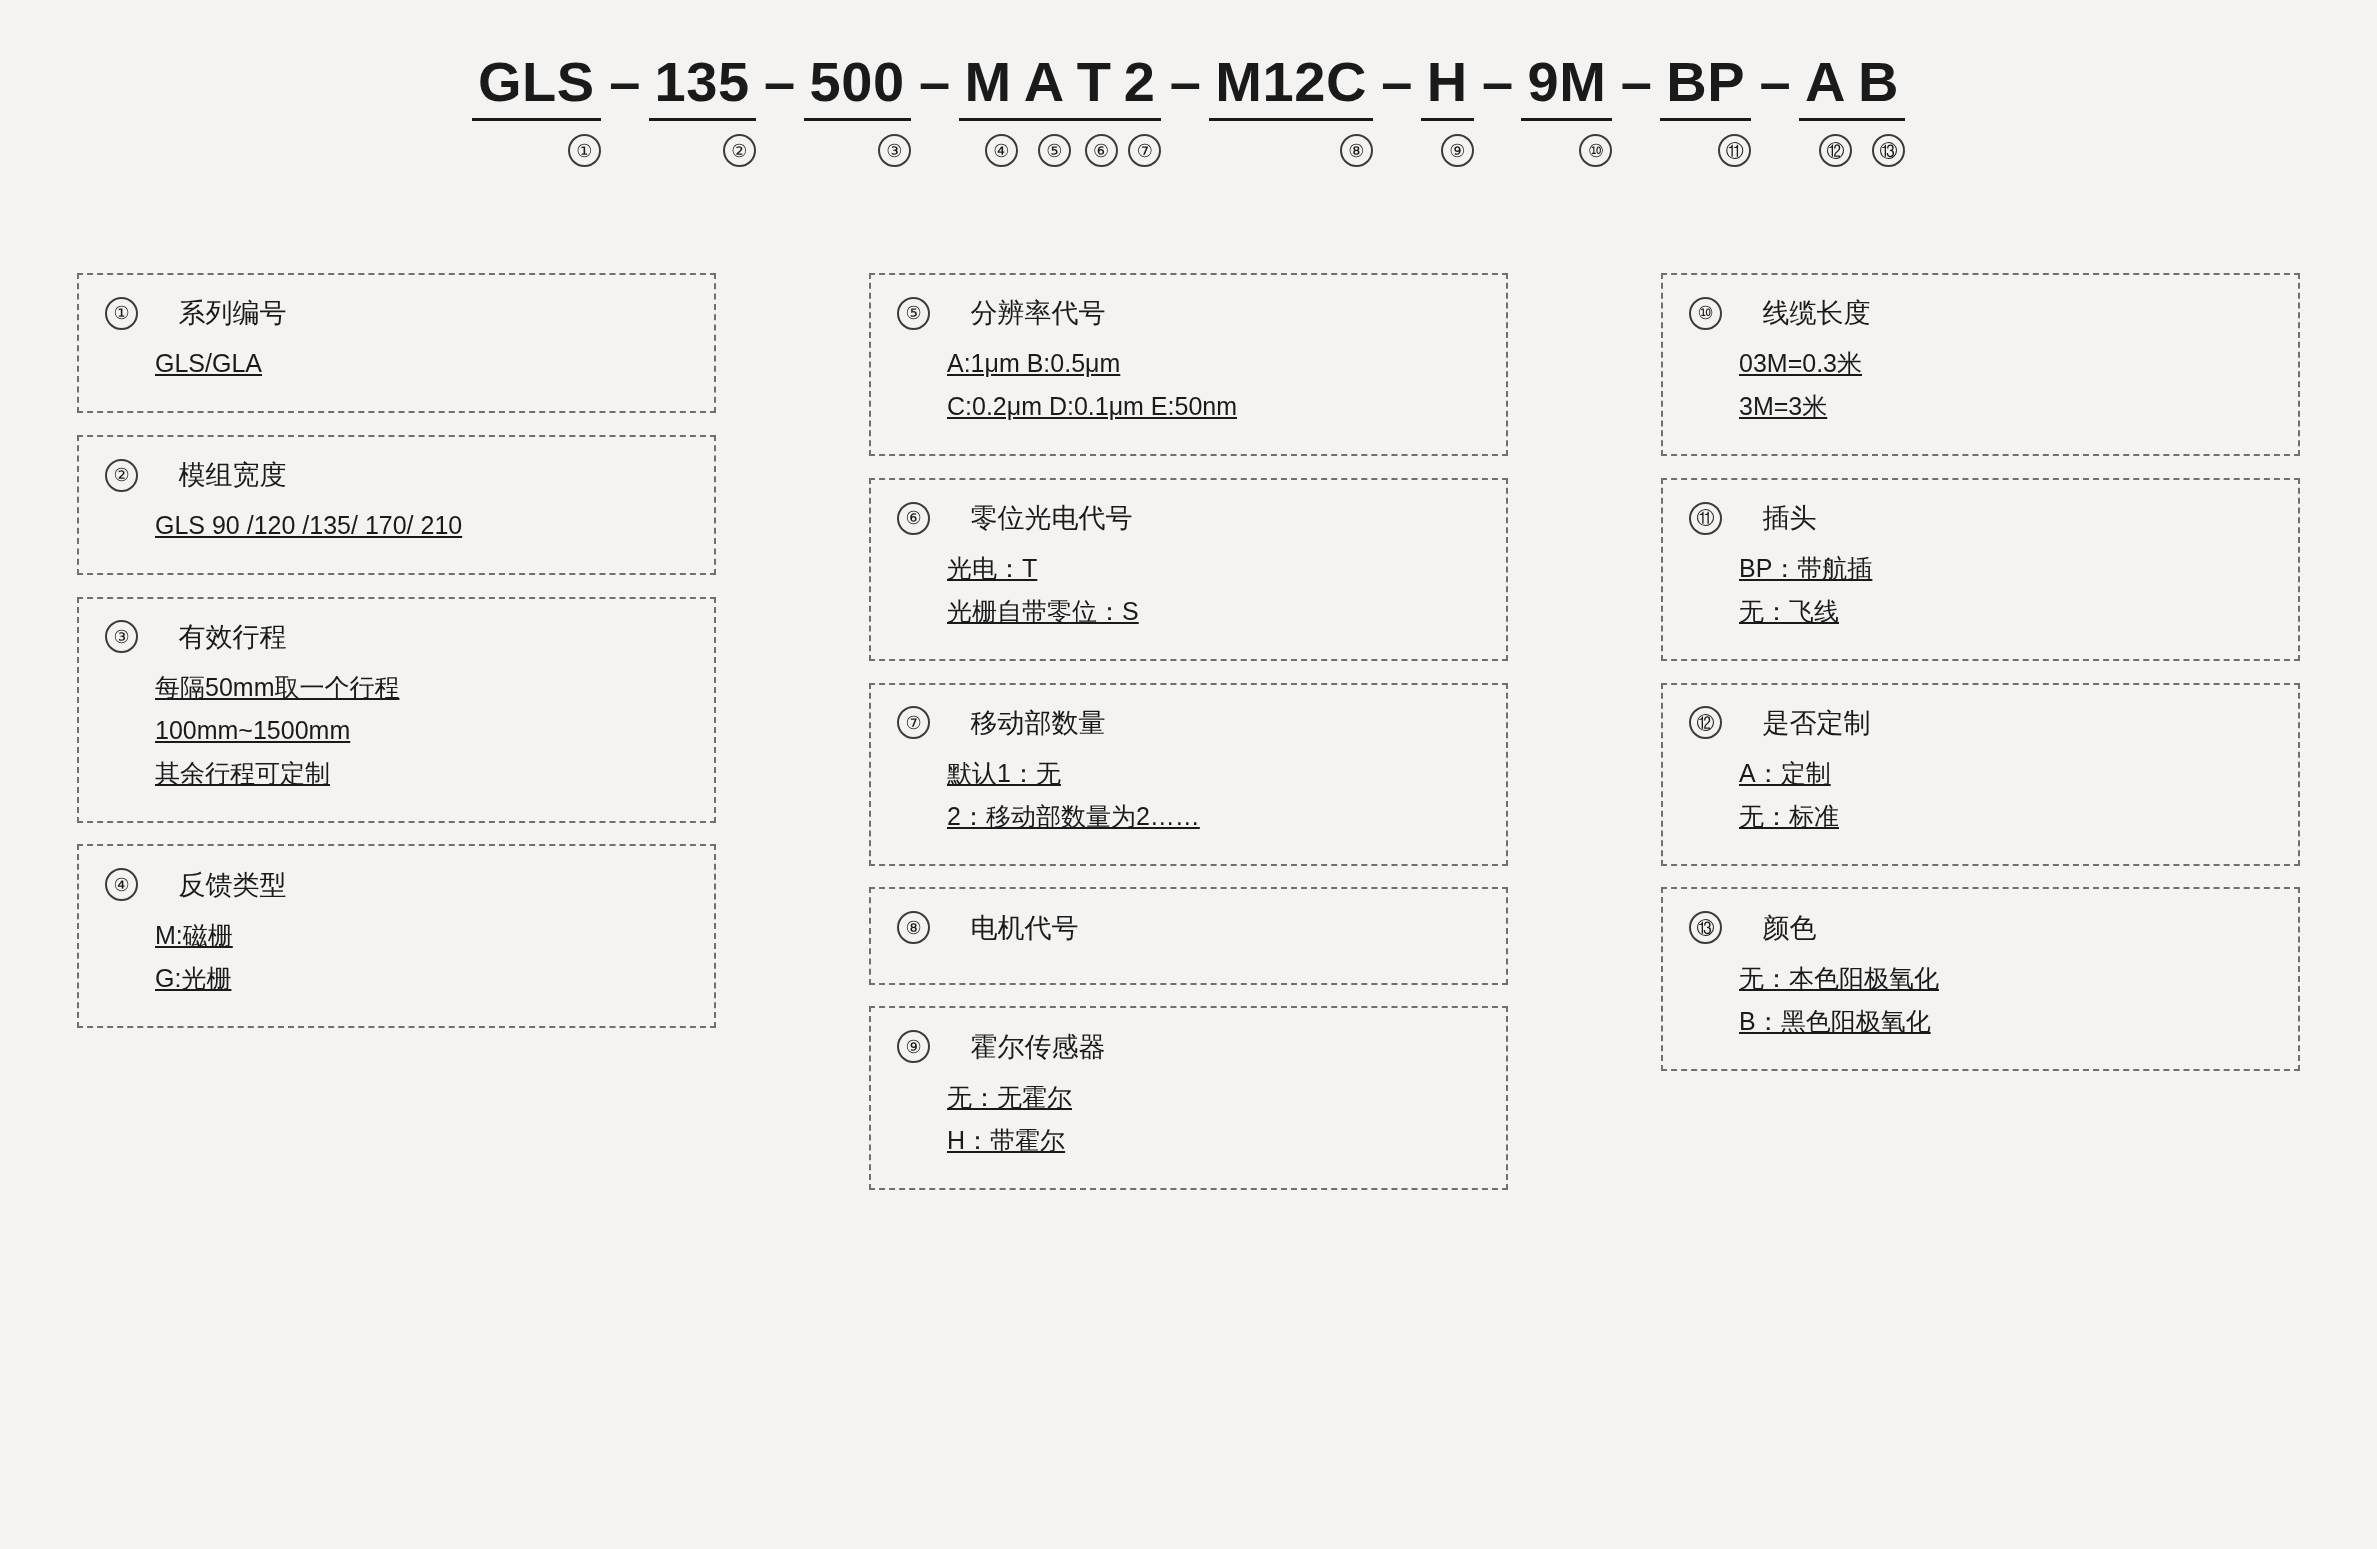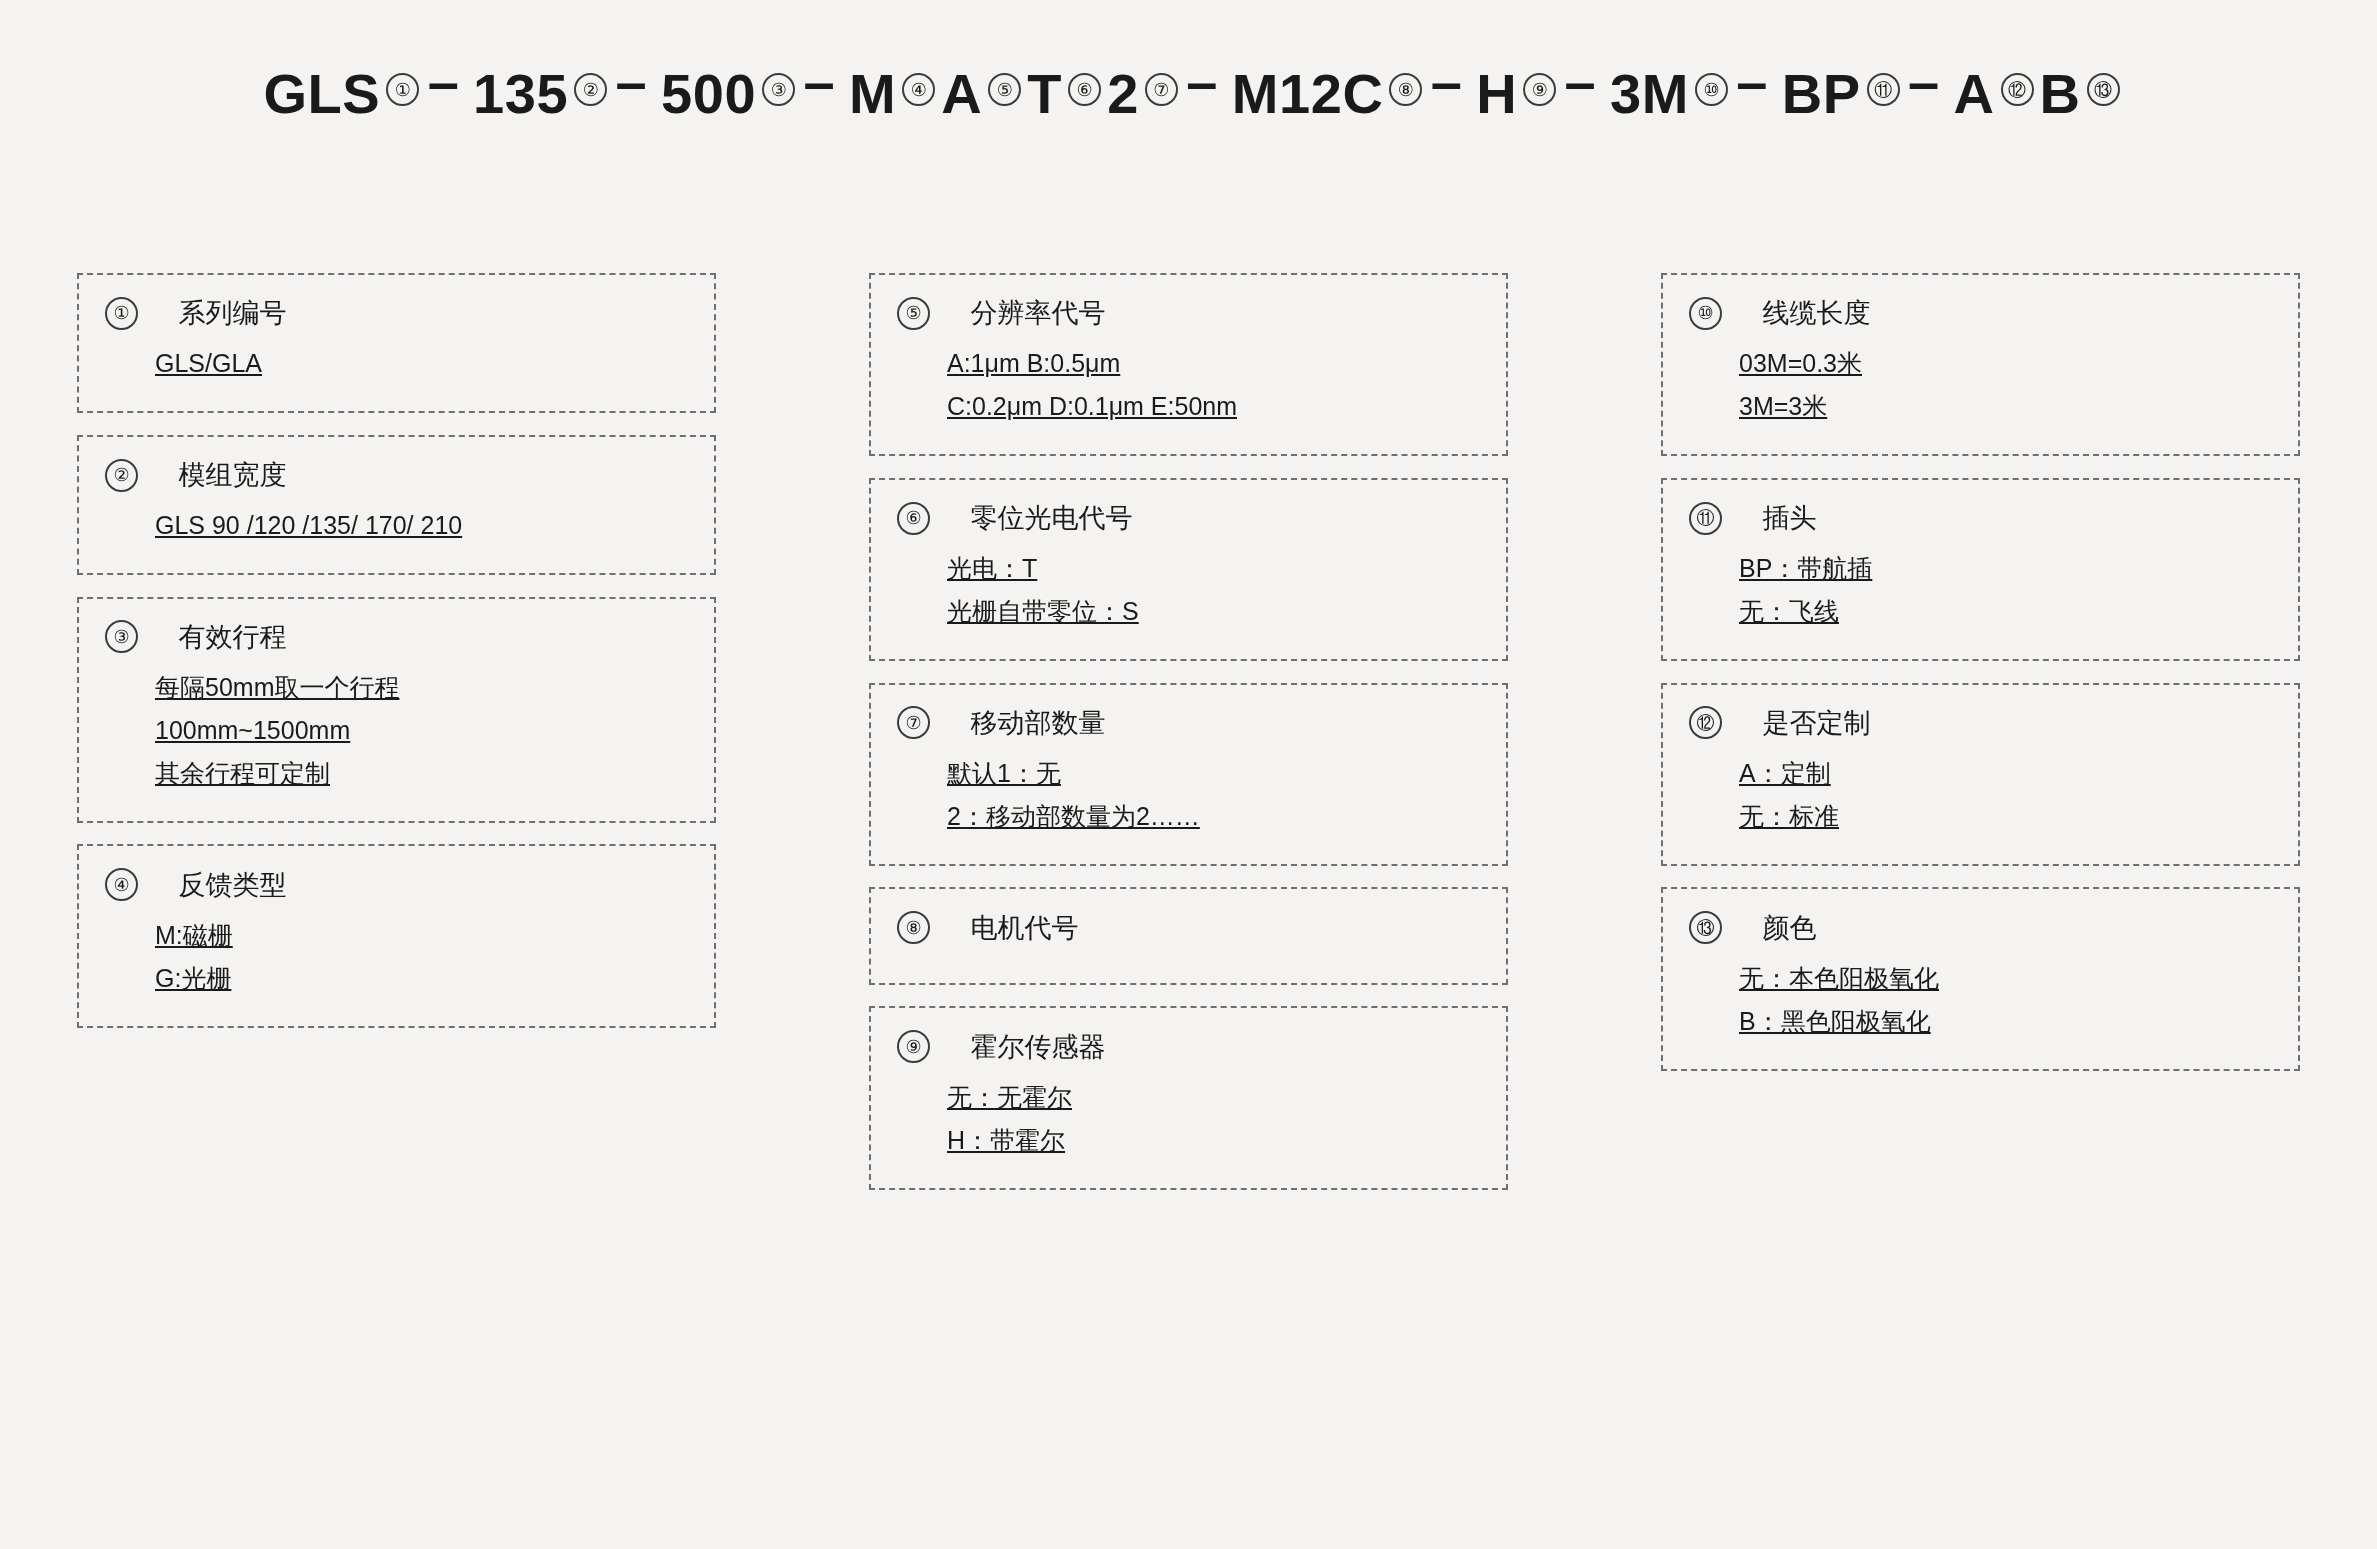--- a/index.html
+++ b/index.html
@@ -27,23 +27,23 @@
     position: absolute;
     top: 48px;
     left: 0;
     width: 2377px;
     display: flex;
     justify-content: center;
     align-items: flex-end;
   }
   .code-seg {
     display: flex;
-    flex-direction: row;
-    align-items: flex-start;
-    margin: 12px 0px;
+    flex-direction: column;
+    align-items: flex-end;
+    margin: 0 0px;
   }
   .code-seg .code-text {
     font-size: 56px;
     font-weight: bold;
     line-height: 68px;
     letter-spacing: 0.6px;
     white-space: pre;
     padding: 0 6px;
   }
   .code-seg .underline {
@@ -178,21 +178,21 @@
         <div class="circle-num circle-num-8">⑧</div>
       </div>
       <div class="dash">–</div>
       <div class="code-seg">
         <div class="code-text">H</div>
         <div class="underline"></div>
         <div class="circle-num circle-num-9">⑨</div>
       </div>
       <div class="dash">–</div>
       <div class="code-seg">
-        <div class="code-text">3M</div>
+        <div class="code-text">9M</div>
         <div class="underline"></div>
         <div class="circle-num circle-num-10">⑩</div>
       </div>
       <div class="dash">–</div>
       <div class="code-seg">
         <div class="code-text">BP</div>
         <div class="underline"></div>
         <div class="circle-num circle-num-11">⑪</div>
       </div>
       <div class="dash">–</div>

